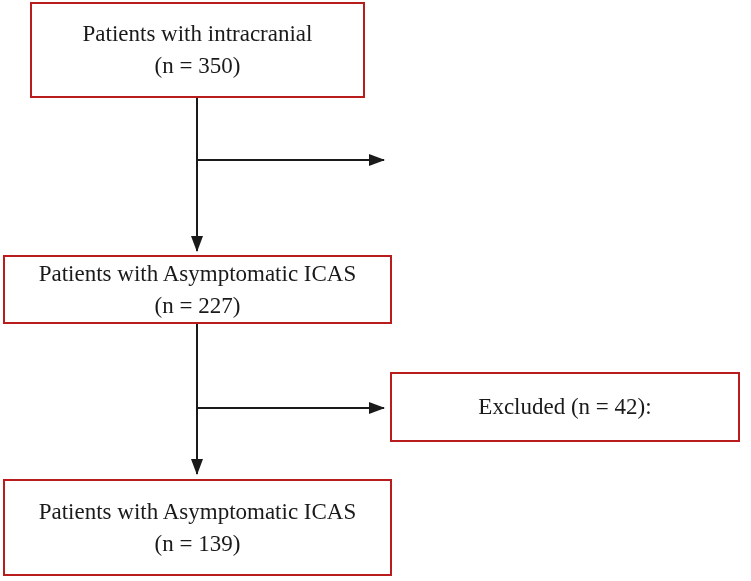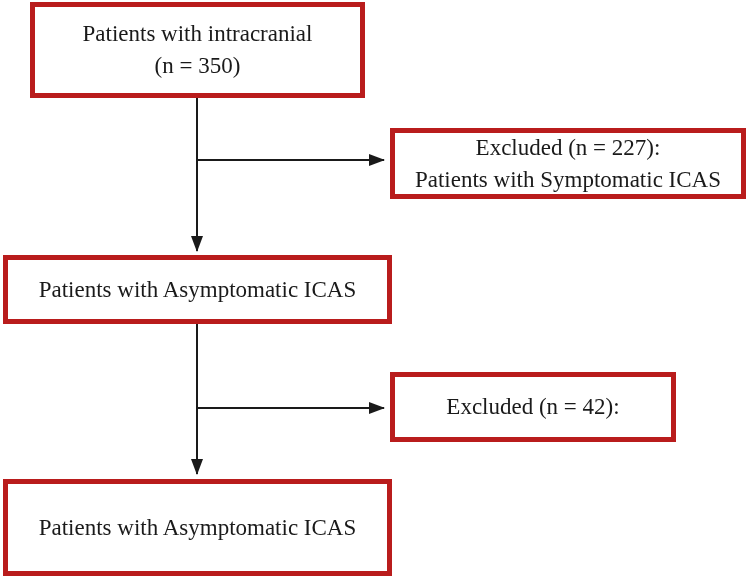--- a/index.html
+++ b/index.html
@@ -24,39 +24,39 @@
     height: 581px;
   }
   .connectors path {
     stroke: #1a1a1a;
     stroke-width: 2;
     fill: none;
   }
   .box {
     position: absolute;
     box-sizing: border-box;
-    border: 5px solid #b91c1c;
+    border: 2px solid #b91c1c;
     background: #ffffff;
     display: flex;
     flex-direction: column;
     align-items: center;
     justify-content: center;
     text-align: center;
     font-size: 23px;
     line-height: 32px;
   }
   .box span {
     display: block;
     white-space: nowrap;
   }
   
   .box-top      { left: 30px;  top: 2px;   width: 335px; height: 96px; }
   .box-excl1    { left: 390px; top: 128px; width: 356px; height: 71px; }
   .box-mid      { left: 3px;   top: 255px; width: 389px; height: 69px; }
-  .box-excl2    { left: 390px; top: 372px; width: 286px; height: 70px; justify-content: center; }
+  .box-excl2    { left: 390px; top: 372px; width: 350px; height: 70px; justify-content: center; }
   .box-bottom   { left: 3px;   top: 479px; width: 389px; height: 97px; }
 </style>
 </head>
 <body>
 
 <div class="canvas">
 
   <svg class="connectors" viewBox="0 0 751 581" xmlns="http://www.w3.org/2000/svg" aria-hidden="true">
     <defs>
       <marker id="ah" viewBox="0 0 8 6" markerWidth="8" markerHeight="6" refX="7.5" refY="3" orient="auto" markerUnits="strokeWidth">
@@ -67,30 +67,28 @@
     <path d="M197 160 H384" marker-end="url(#ah)"></path>
     <path d="M197 324 V474" marker-end="url(#ah)"></path>
     <path d="M197 408 H384" marker-end="url(#ah)"></path>
   </svg>
 
   <div class="box box-top">
     <span>Patients with intracranial</span>
     <span>(n = 350)</span>
   </div>
 
-  <div class="box box-excl1">
-    <span>Excluded (n = 227):</span>
-    <span>Patients with Symptomatic ICAS</span>
-  </div>
 
   <div class="box box-mid">
     <span>Patients with Asymptomatic ICAS</span>
+    <span>(n = 227)</span>
   </div>
 
   <div class="box box-excl2">
     <span>Excluded (n = 42):</span>
   </div>
 
   <div class="box box-bottom">
     <span>Patients with Asymptomatic ICAS</span>
+    <span>(n = 139)</span>
   </div>
 
 </div>
 
 </body></html>

